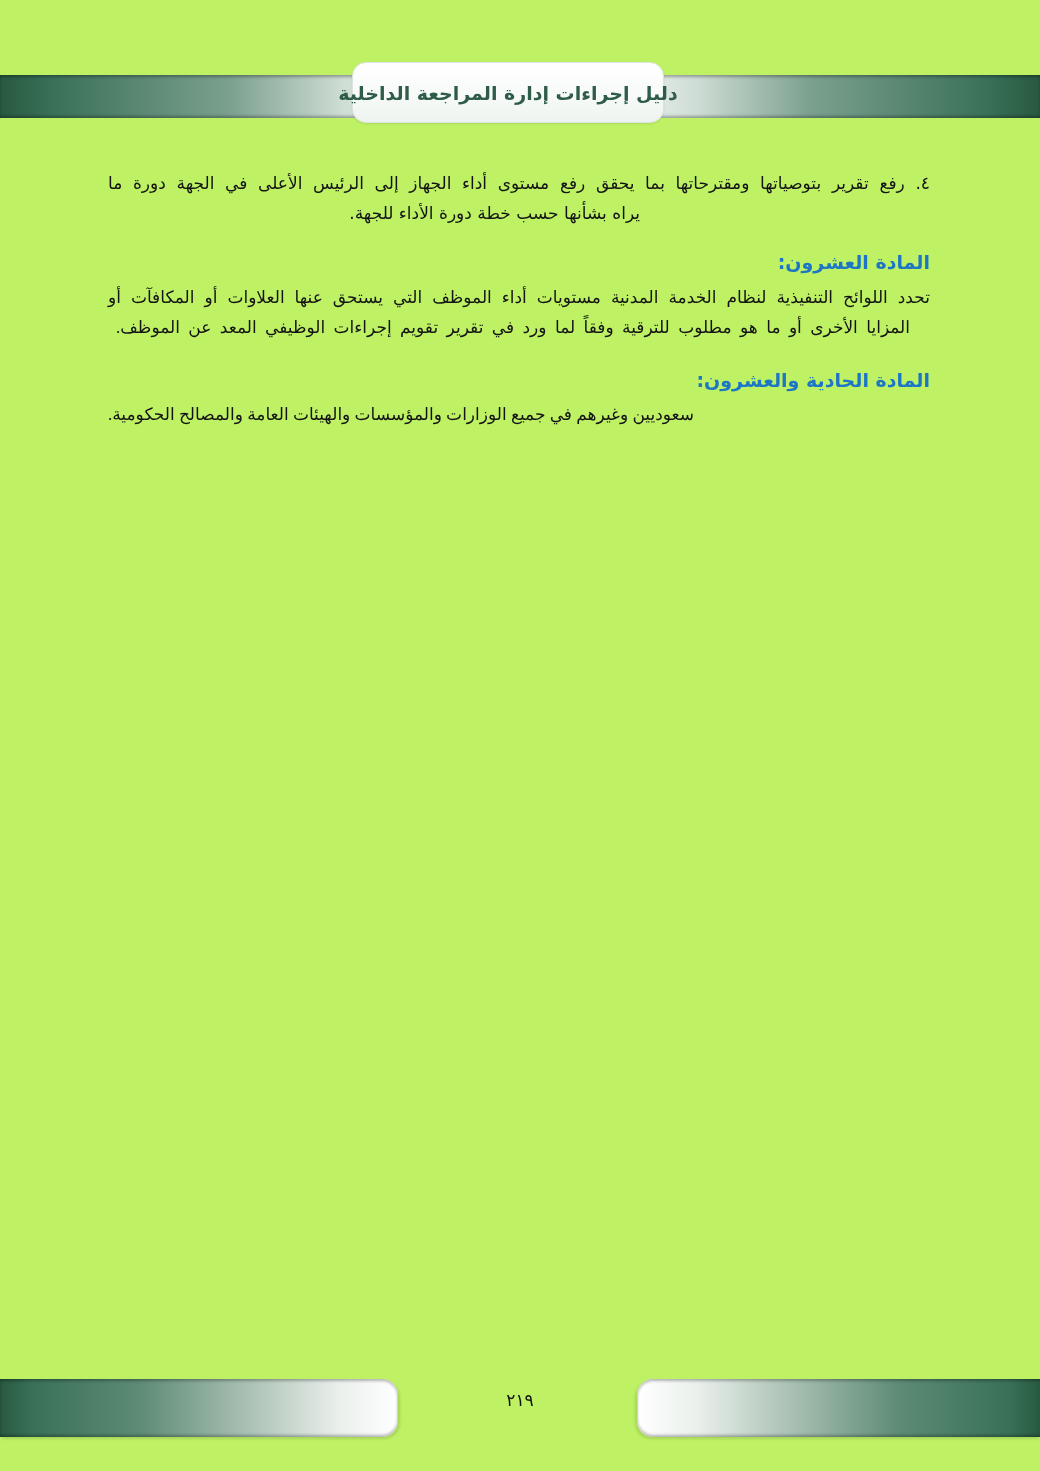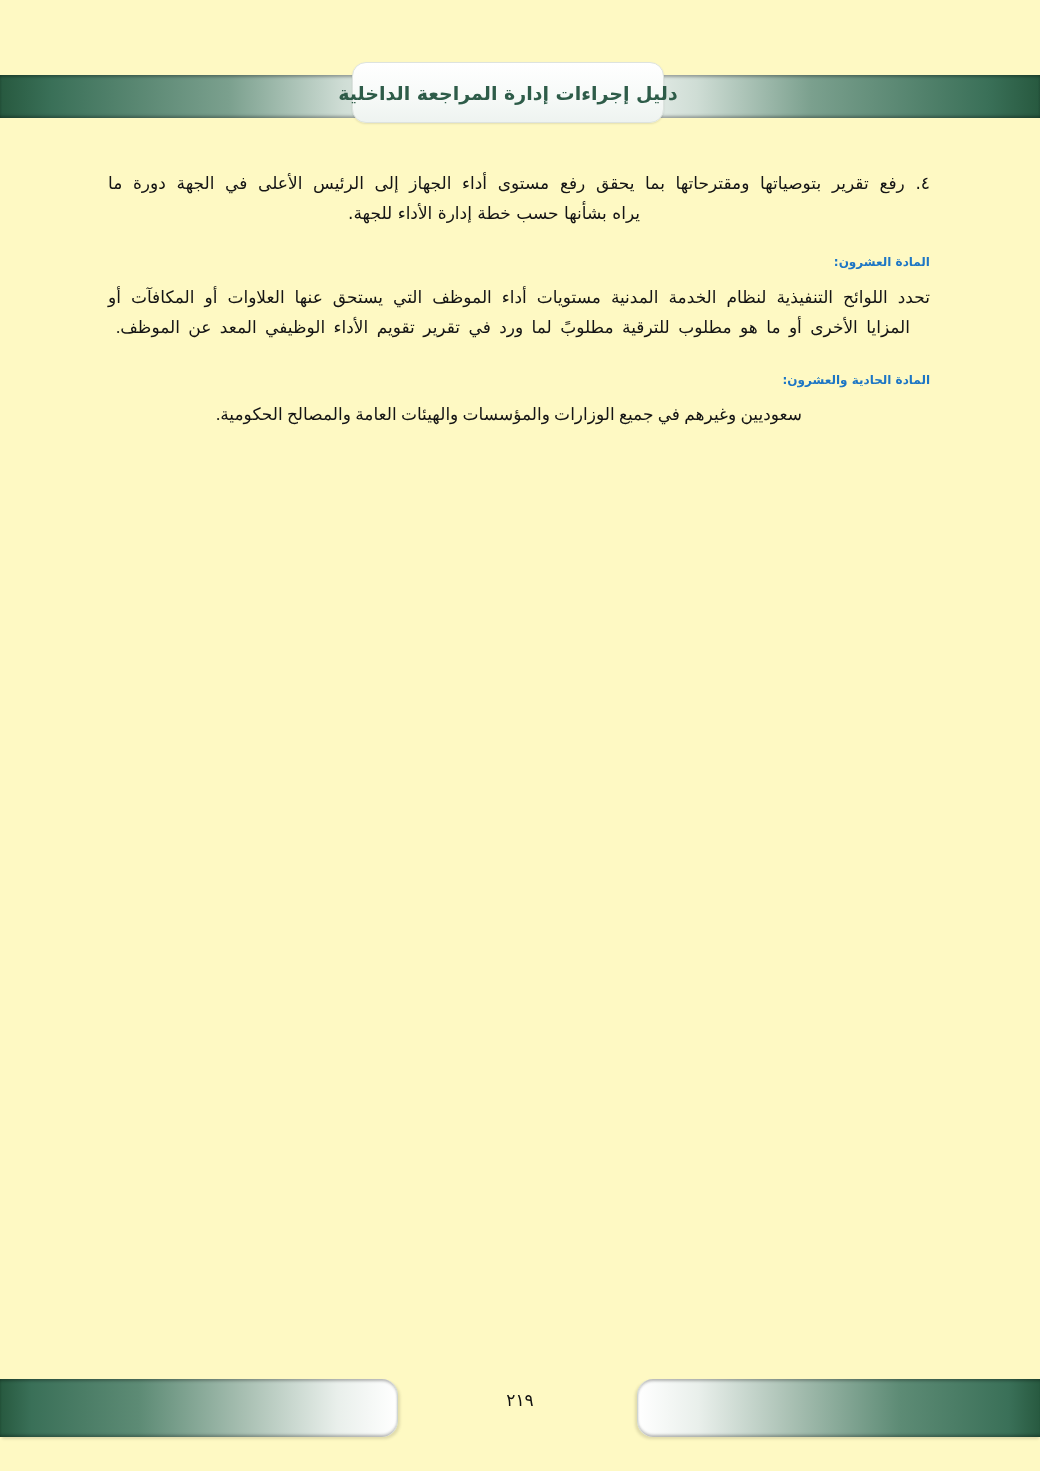--- a/index.html
+++ b/index.html
@@ -5,21 +5,21 @@
   html, body {
     margin: 0;
     padding: 0;
     background: #ffffff;
     font-family: "DejaVu Sans", sans-serif;
   }
   .page {
     position: relative;
     width: 1040px;
     height: 1471px;
-    background: #fef9c3;
+    background: #bef264;
     overflow: hidden;
   }
 
   
   .header-band {
     position: absolute;
     top: 75px; left: 0;
     width: 1040px; height: 43px;
     background: linear-gradient(to right,
       #27593f 0%, #3a7058 5%, #7ba08e 22%, #cfddd5 33%, #ffffff 44%,
@@ -66,28 +66,28 @@
     text-align: justify;
     text-align-last: justify;
     margin-left: 8px;
     margin-right: 20px;
   }
   .cont-line {
     text-align: right;
     margin-right: 290px;
   }
   .cont-line-wide {
-    text-align: center;
+    text-align: left;
     margin-right: 20px;
   }
   .item-number { white-space: nowrap; }
   .section-heading {
     margin: 0;
     margin-top: 19px;
-    font-size: 12px;
+    font-size: 19px;
     font-weight: bold;
     color: #1d76c5;
     text-align: right;
     line-height: 30px;
   }
   .para { margin-top: 6px; font-family: Liberation Serif, serif; }
   .para-2 { margin-top: 5px; }
   .heading-2 { margin-top: 22px; }
 
   
@@ -131,27 +131,27 @@
 
   <div class="header-band"></div>
   <div class="header-tab">
     <h1 class="header-title">دليل إجراءات إدارة المراجعة الداخلية</h1>
   </div>
 
   <div class="content">
 
     <div class="list-item">
       <div class="jline"><span class="item-number">٤.</span> <span>رفع تقرير بتوصياتها ومقترحاتها بما يحقق رفع مستوى أداء الجهاز إلى الرئيس الأعلى في الجهة دورة ما</span></div>
-      <div class="cont-line">يراه بشأنها حسب خطة إدارة الأداء للجهة.</div>
+      <div class="cont-line">يراه بشأنها حسب خطة دورة الأداء للجهة.</div>
     </div>
 
     <h2 class="section-heading">المادة العشرون:</h2>
     <div class="para">
       <div class="jline">تحدد اللوائح التنفيذية لنظام الخدمة المدنية مستويات أداء الموظف التي يستحق عنها العلاوات أو المكافآت أو</div>
-      <div class="jline-narrow">المزايا الأخرى أو ما هو مطلوب للترقية مطلوبً لما ورد في تقرير تقويم الأداء الوظيفي المعد عن الموظف.</div>
+      <div class="jline-narrow">المزايا الأخرى أو ما هو مطلوب للترقية وفقاً لما ورد في تقرير تقويم إجراءات الوظيفي المعد عن الموظف.</div>
     </div>
 
     <h2 class="section-heading heading-2">المادة الحادية والعشرون:</h2>
     <div class="para para-2">
       <div class="cont-line-wide">سعوديين وغيرهم في جميع الوزارات والمؤسسات والهيئات العامة والمصالح الحكومية.</div>
     </div>
 
   </div>
 
   <div class="footer-band-left"></div>

